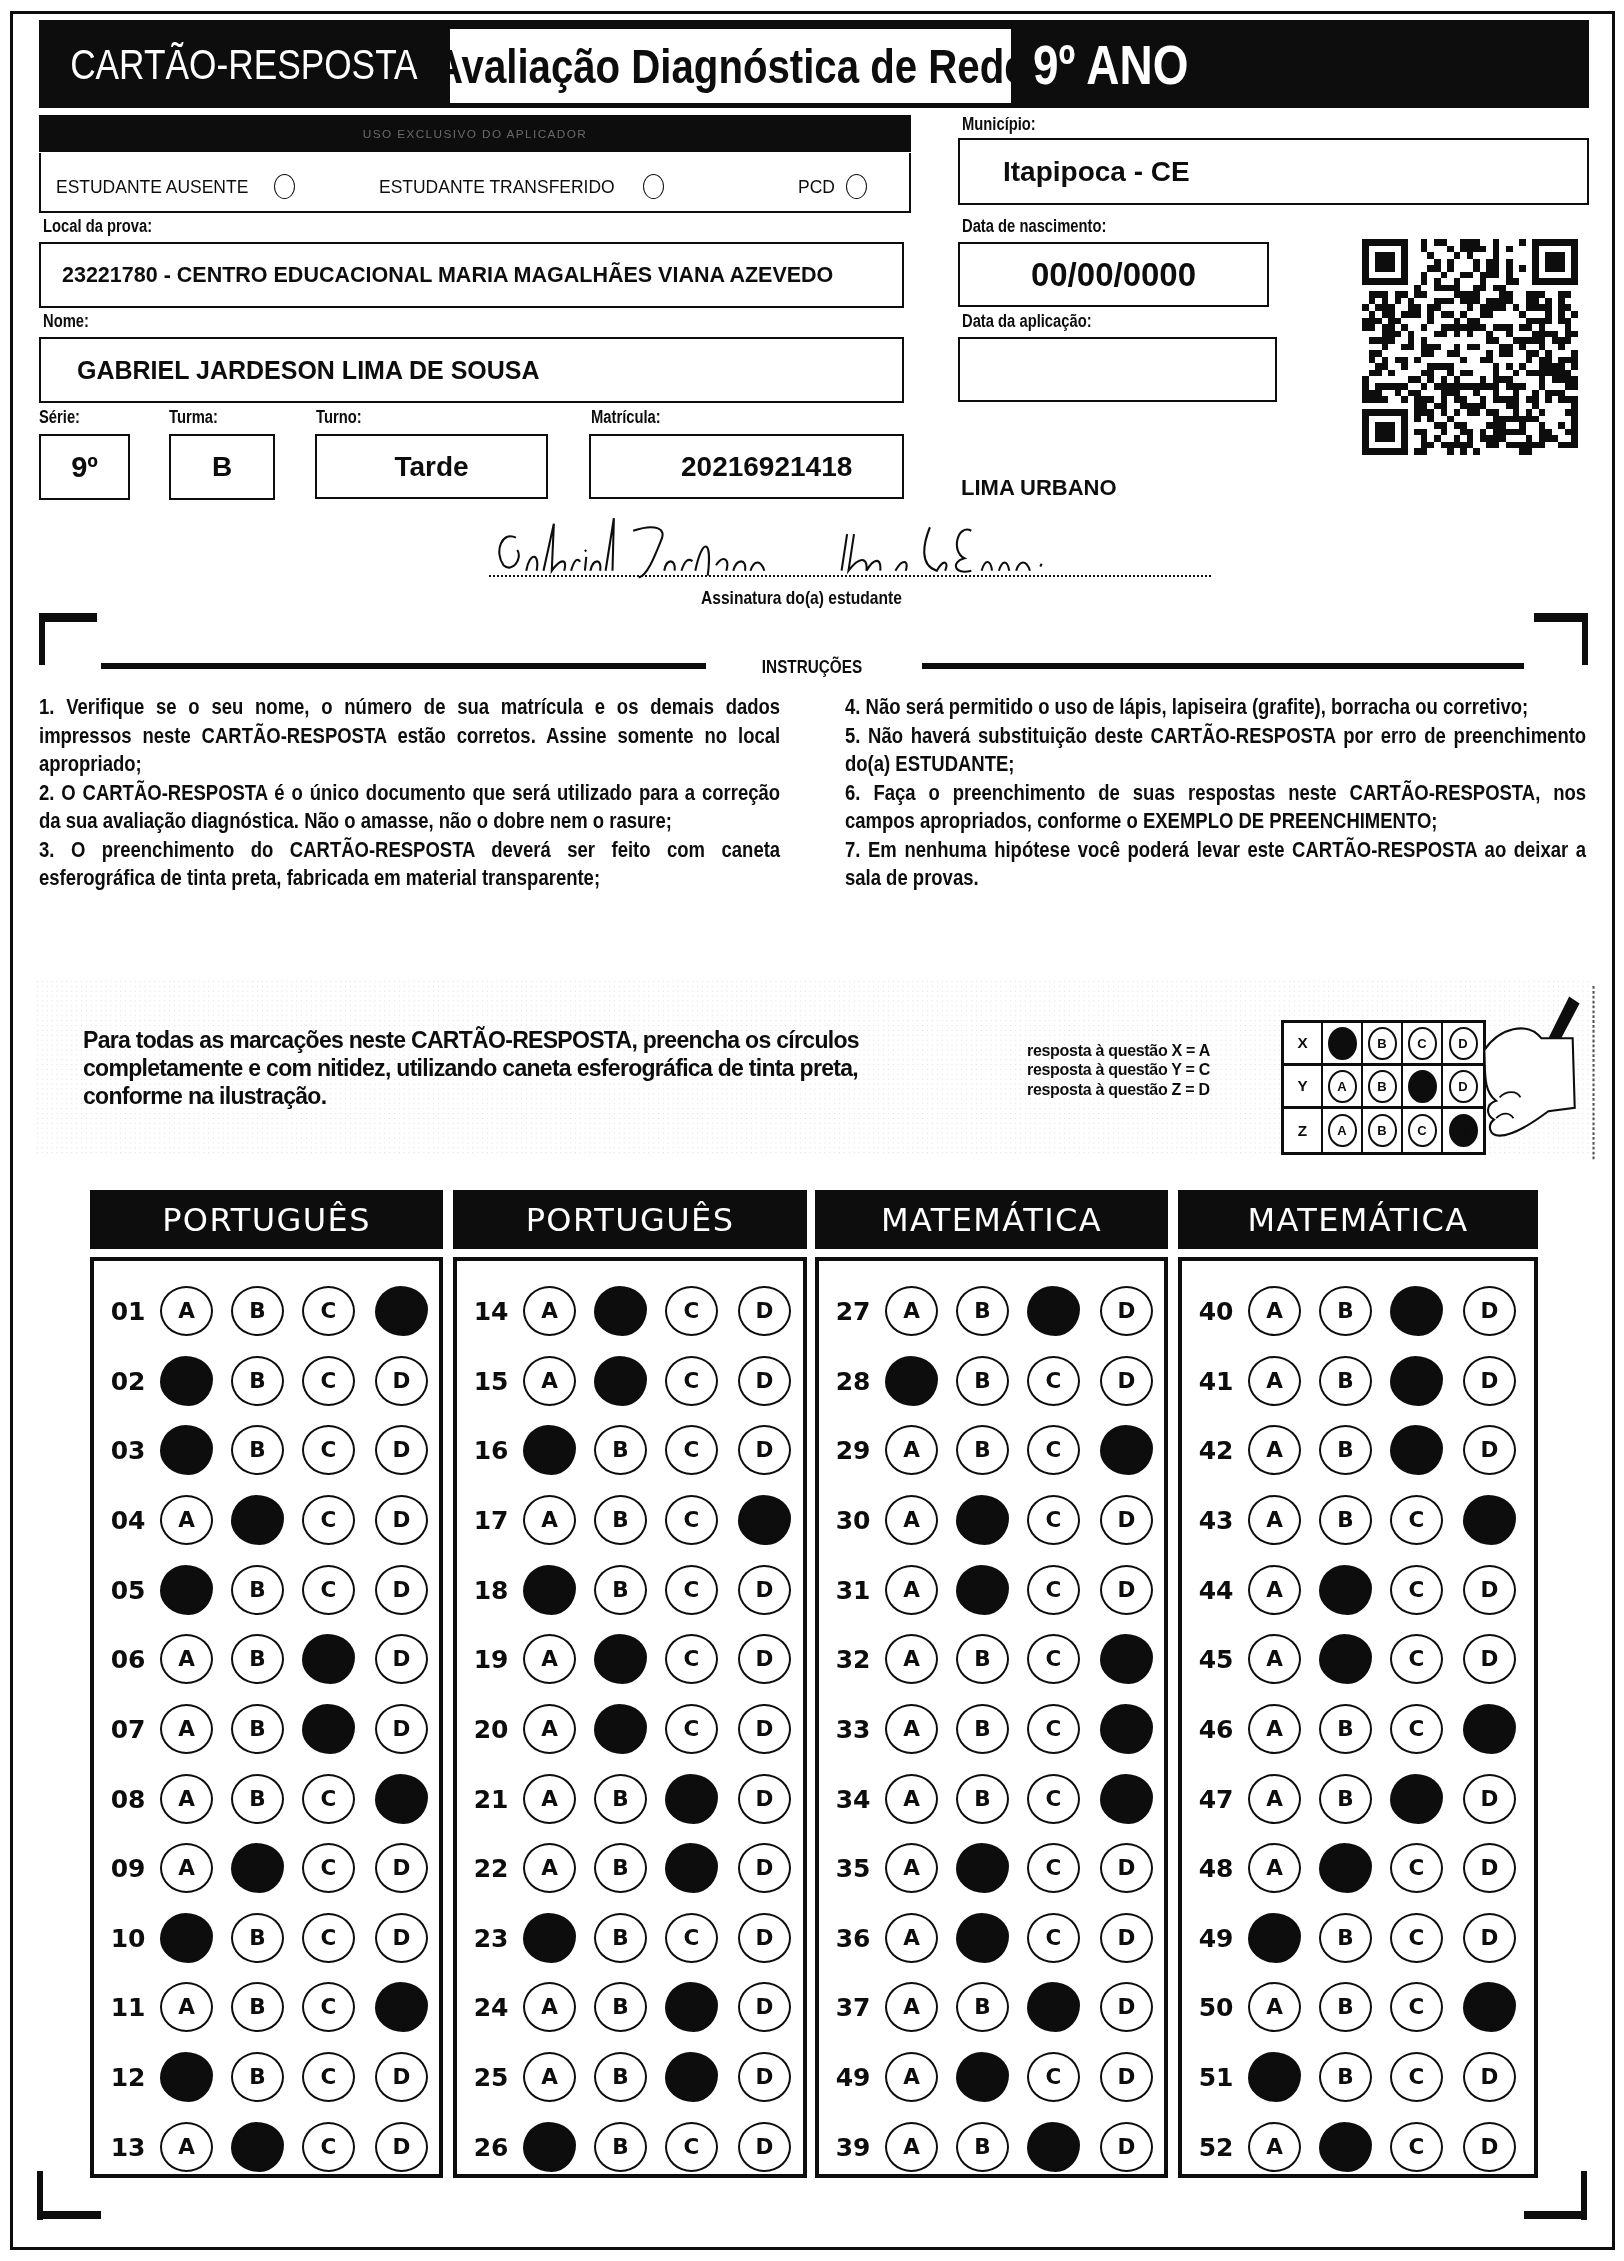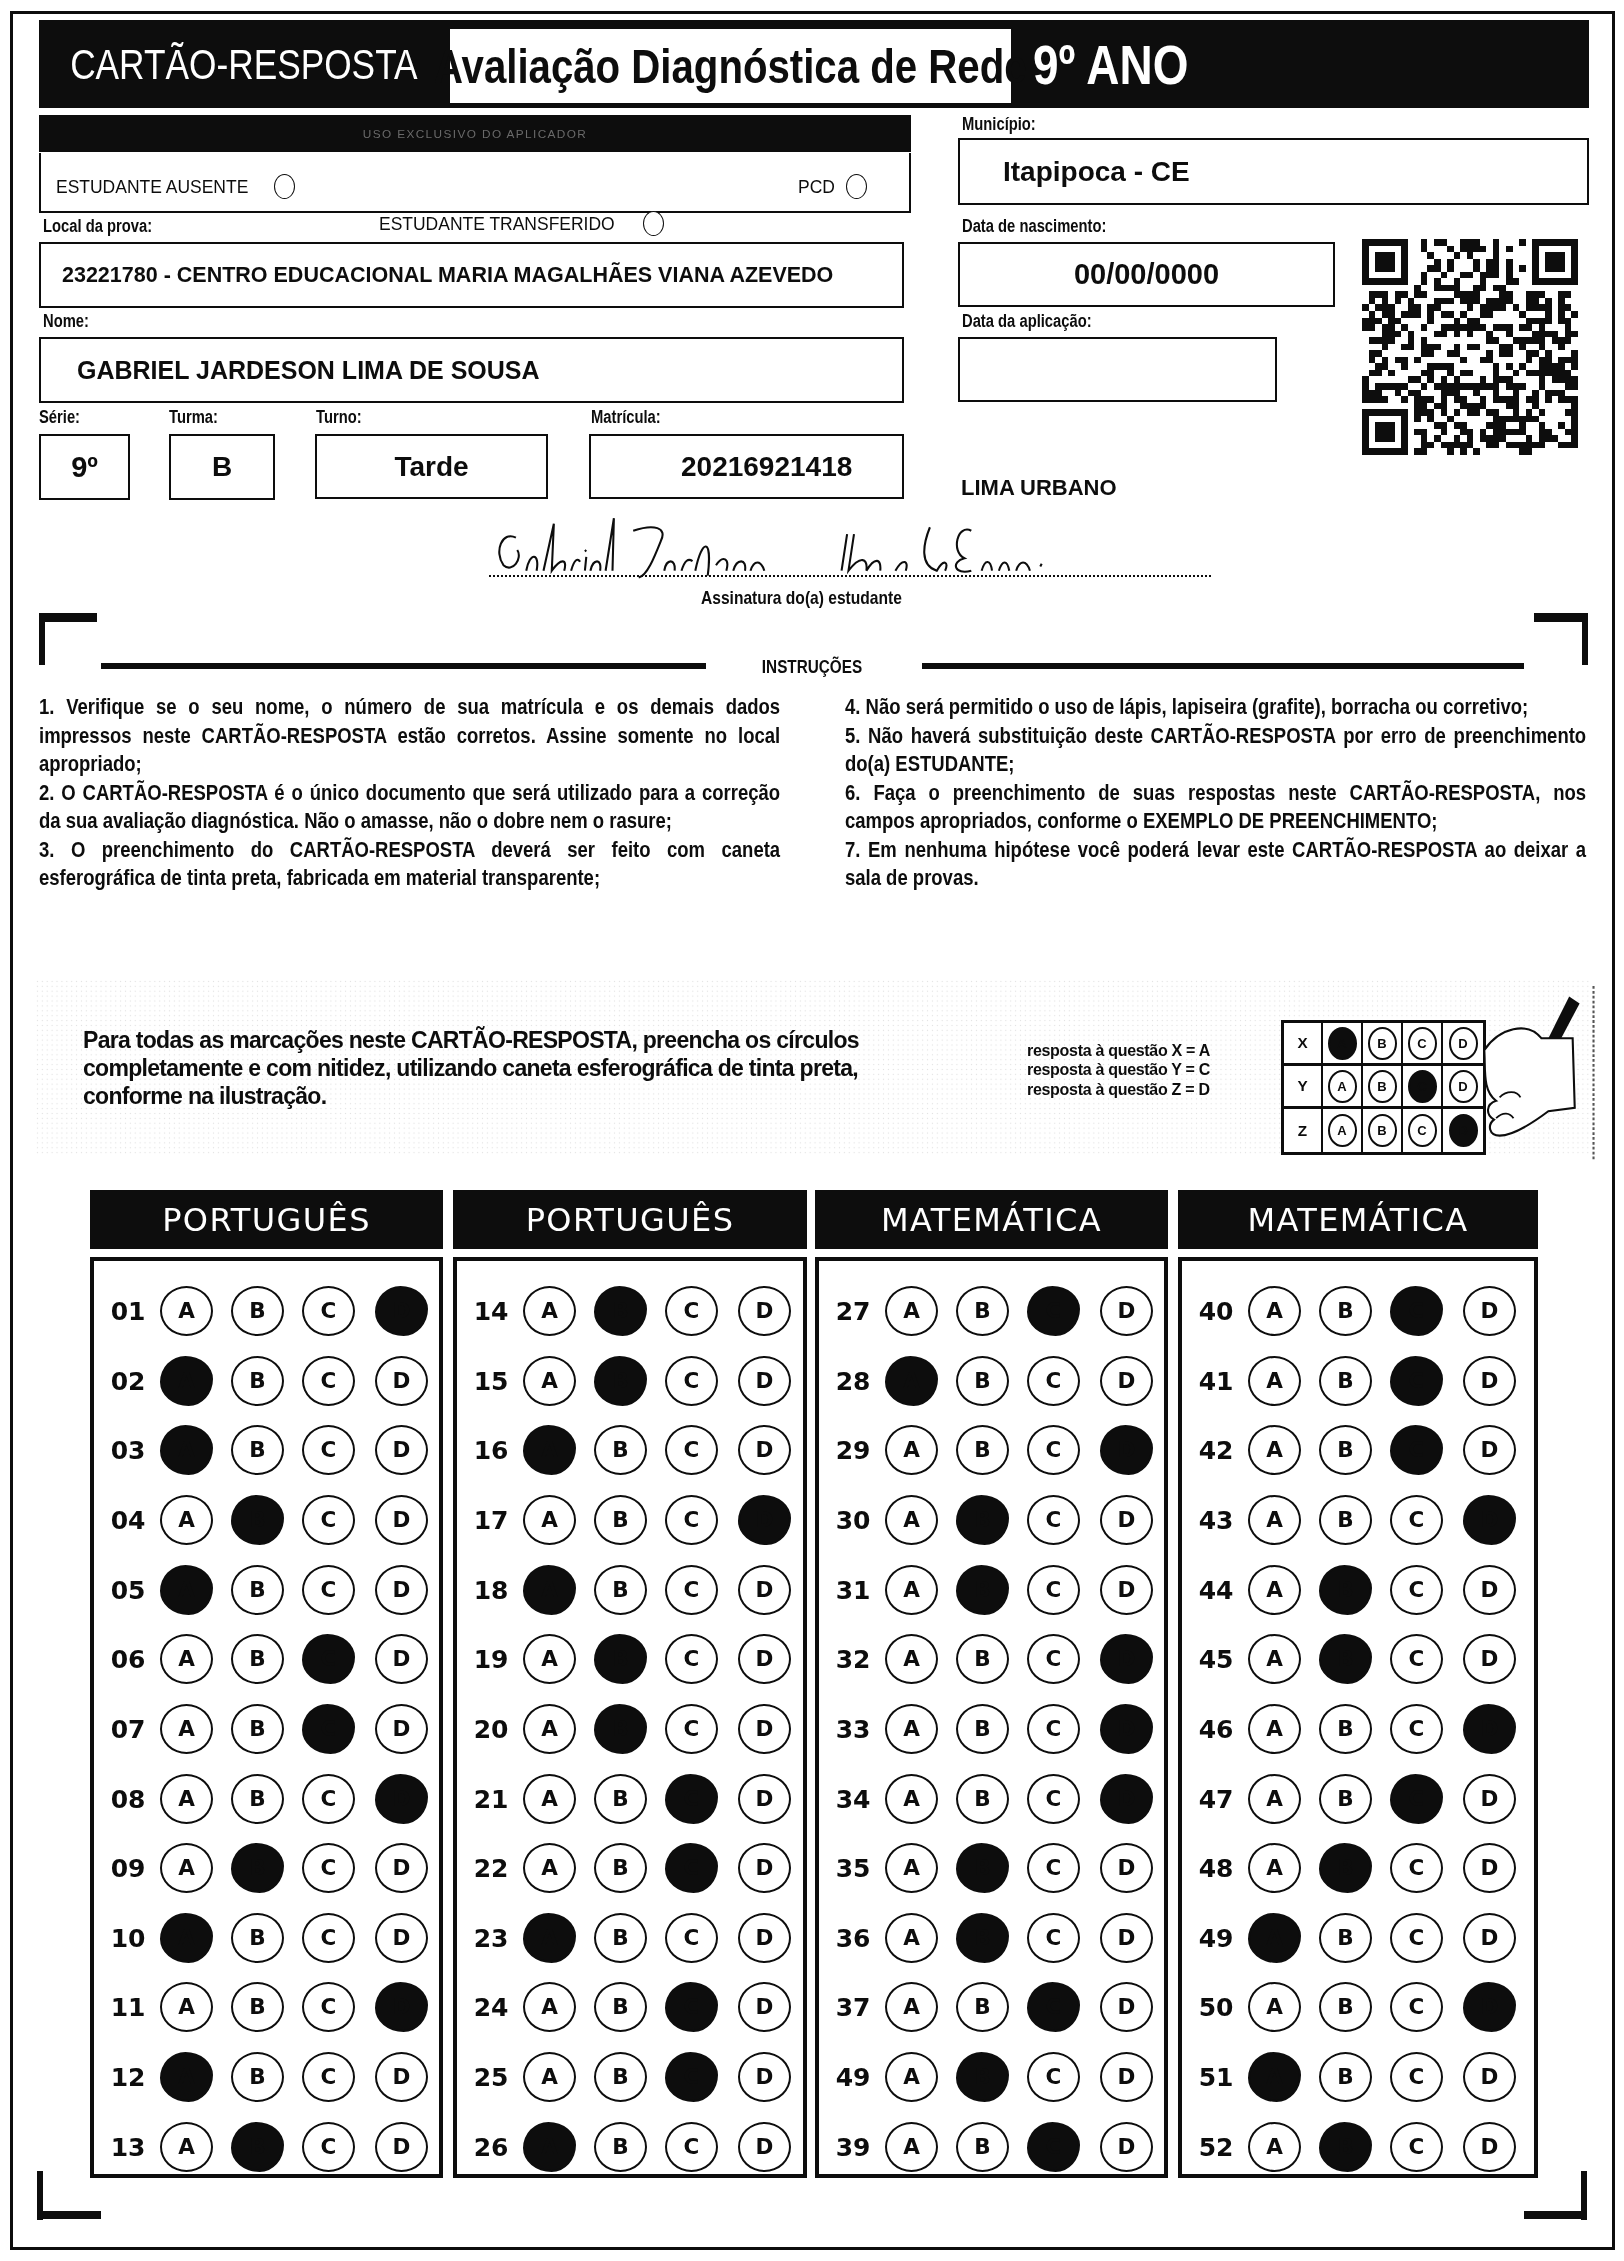--- a/index.html
+++ b/index.html
@@ -81,42 +81,42 @@
 <div class="abs hdr-grade">
     <span>9º ANO</span>
   </div>
 
 <div class="abs apl-band">USO EXCLUSIVO DO APLICADOR</div>
 <div class="abs apl-row">
   <div class="chk-item" style="left:15.3px;">
     <span class="lbl">ESTUDANTE AUSENTE</span>
     <span class="chk-circle"></span>
   </div>
-  <div class="chk-item" style="left:338px;margin-top:37px;">
+  <div class="chk-item" style="left:338px;">
     <span class="lbl">ESTUDANTE TRANSFERIDO</span>
     <span class="chk-circle"></span>
   </div>
   <div class="chk-item" style="left:757px;">
     <span class="lbl">PCD</span>
     <span class="chk-circle"></span>
   </div>
 </div>
 
 <div class="abs flabel" style="left:962px; top:114px;">Município:</div>
 <div class="abs fbox" style="left:958px; top:138px; width:631px; height:67px; padding-left:43px; font-size:28px;">
   <span class="val">Itapipoca - CE</span>
 </div>
 
 <div class="abs flabel" style="left:43px; top:216px;">Local da prova:</div>
 <div class="abs fbox" style="left:39px; top:242px; width:865px; height:66px; padding-left:21px; font-size:21.5px;">
   <span class="val">23221780 - CENTRO EDUCACIONAL MARIA MAGALHÃES VIANA AZEVEDO</span>
 </div>
 
 <div class="abs flabel" style="left:962px; top:216px;">Data de nascimento:</div>
-<div class="abs fbox center" style="left:958px; top:242px; width:377px; height:65px; font-size:29px;">
+<div class="abs fbox center" style="left:958px; top:242px; width:311px; height:65px; font-size:33px;">
   <span class="val">00/00/0000</span>
 </div>
 
 <div class="abs flabel" style="left:43px; top:311px;">Nome:</div>
 <div class="abs fbox" style="left:39px; top:337px; width:865px; height:66px; padding-left:36px; font-size:25px;">
   <span class="val">GABRIEL JARDESON LIMA DE SOUSA</span>
 </div>
 
 <div class="abs flabel" style="left:962px; top:311px;">Data da aplicação:</div>
 <div class="abs fbox" style="left:958px; top:337px; width:319px; height:65px;">

